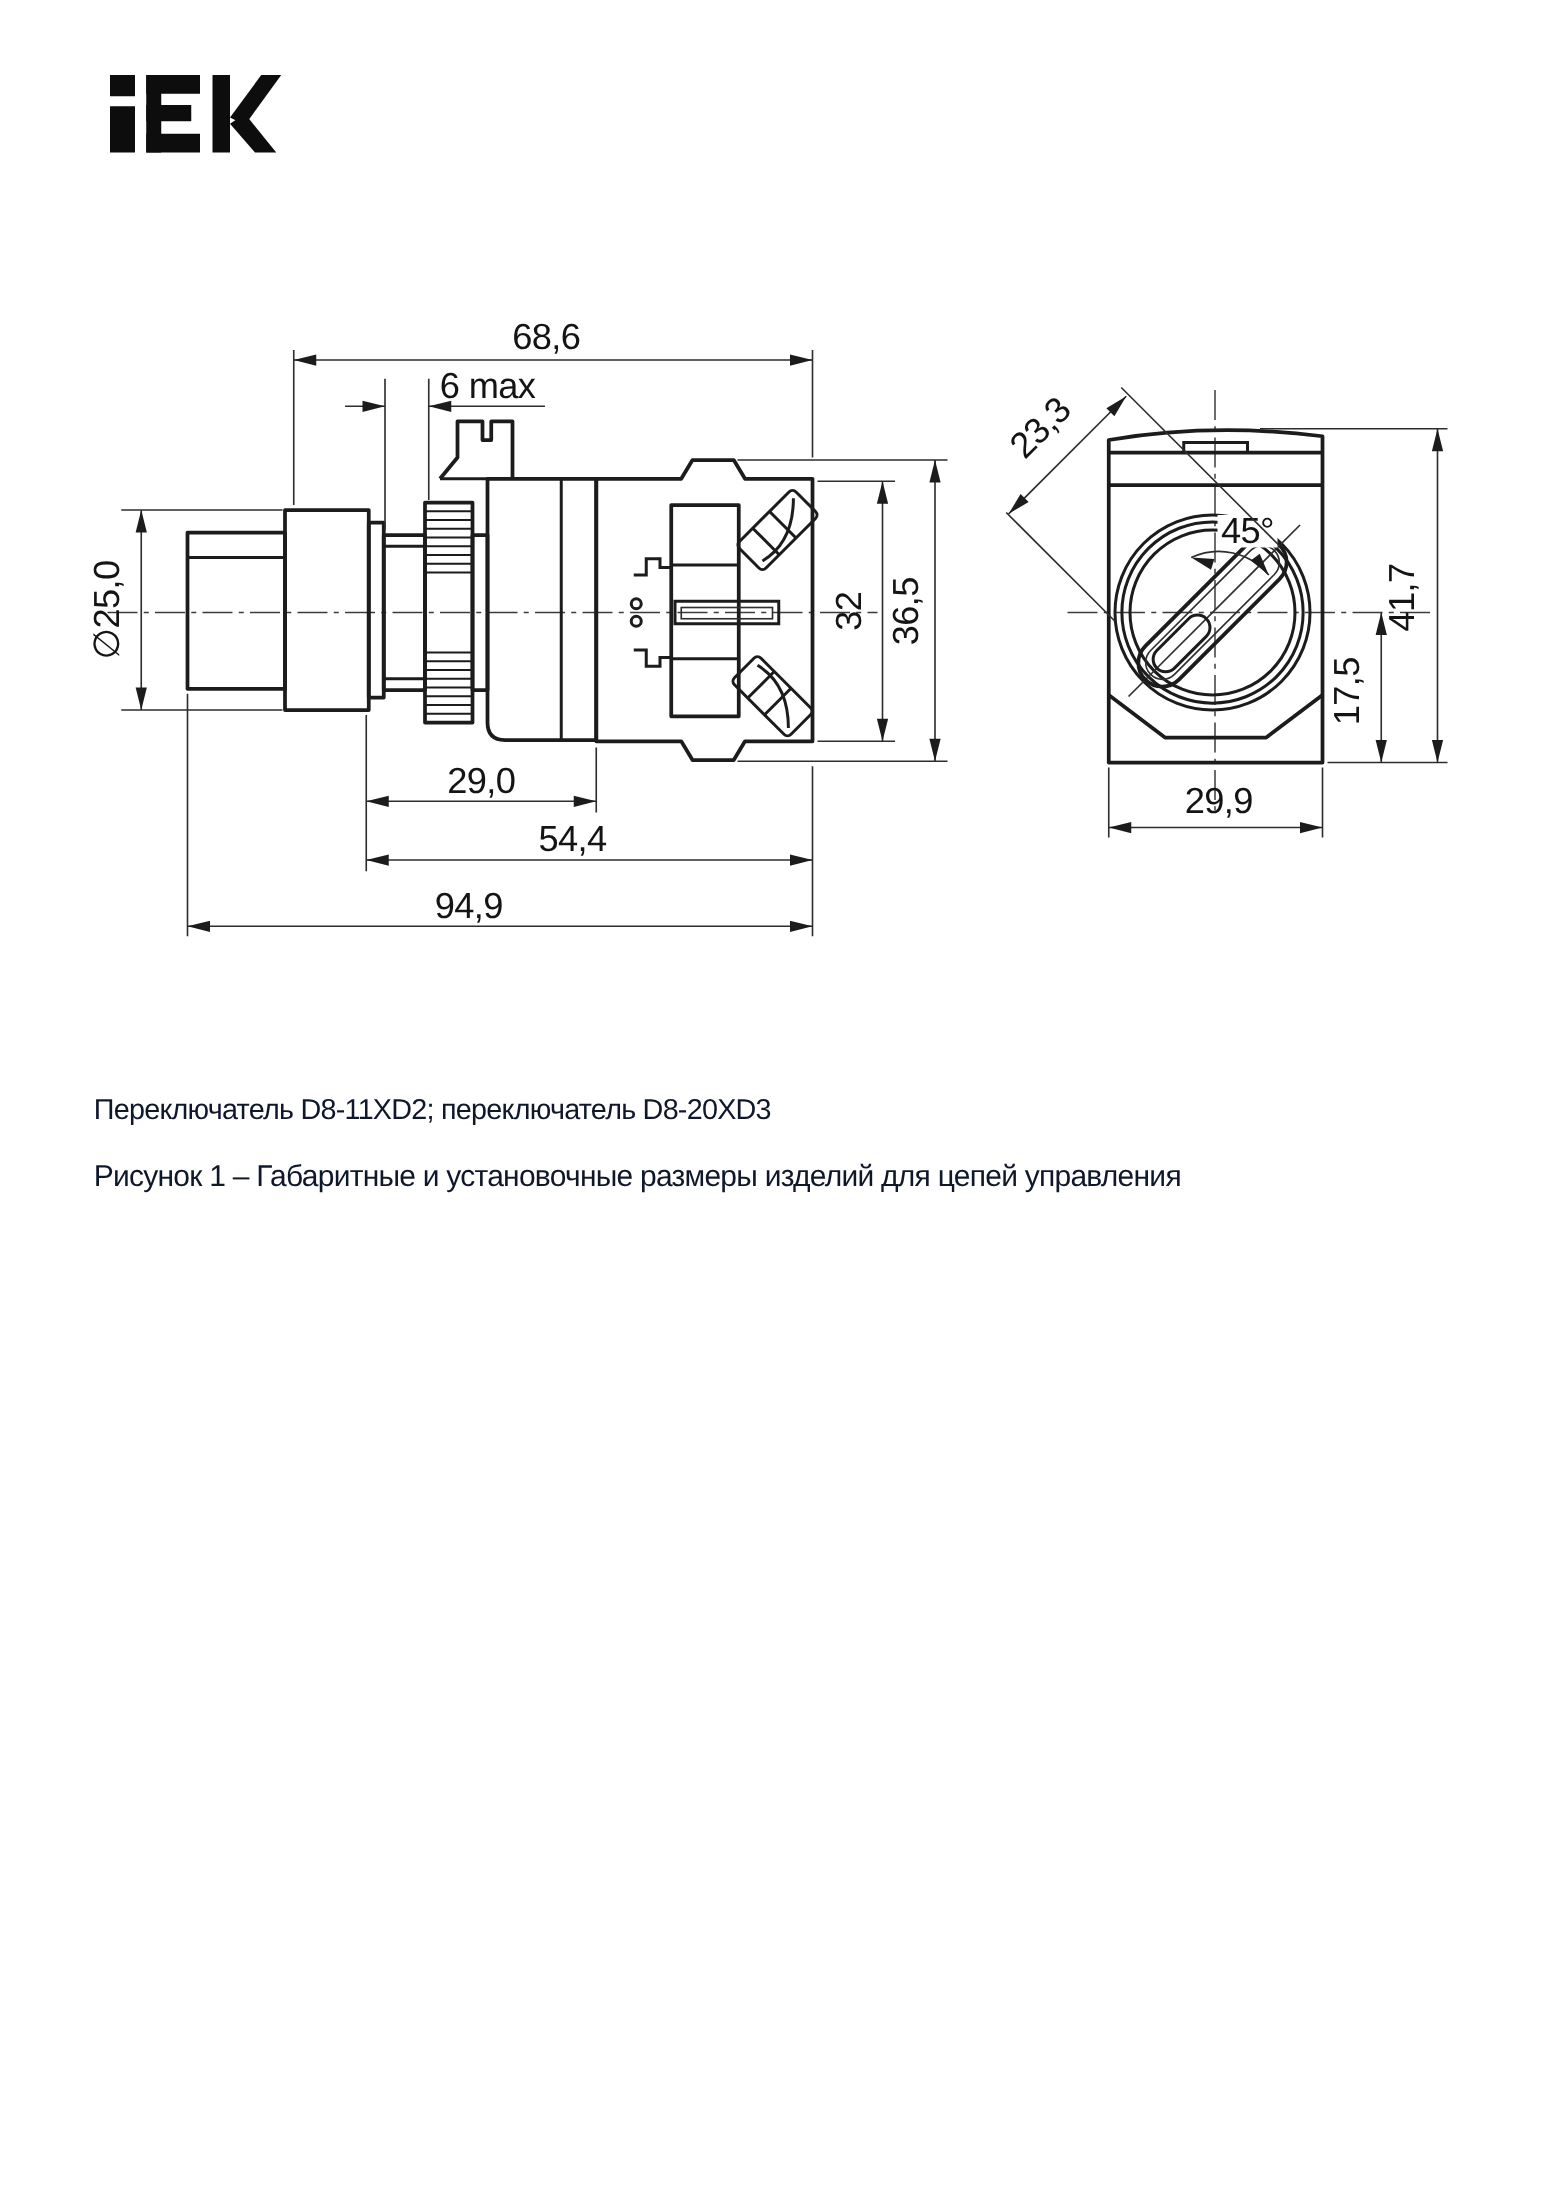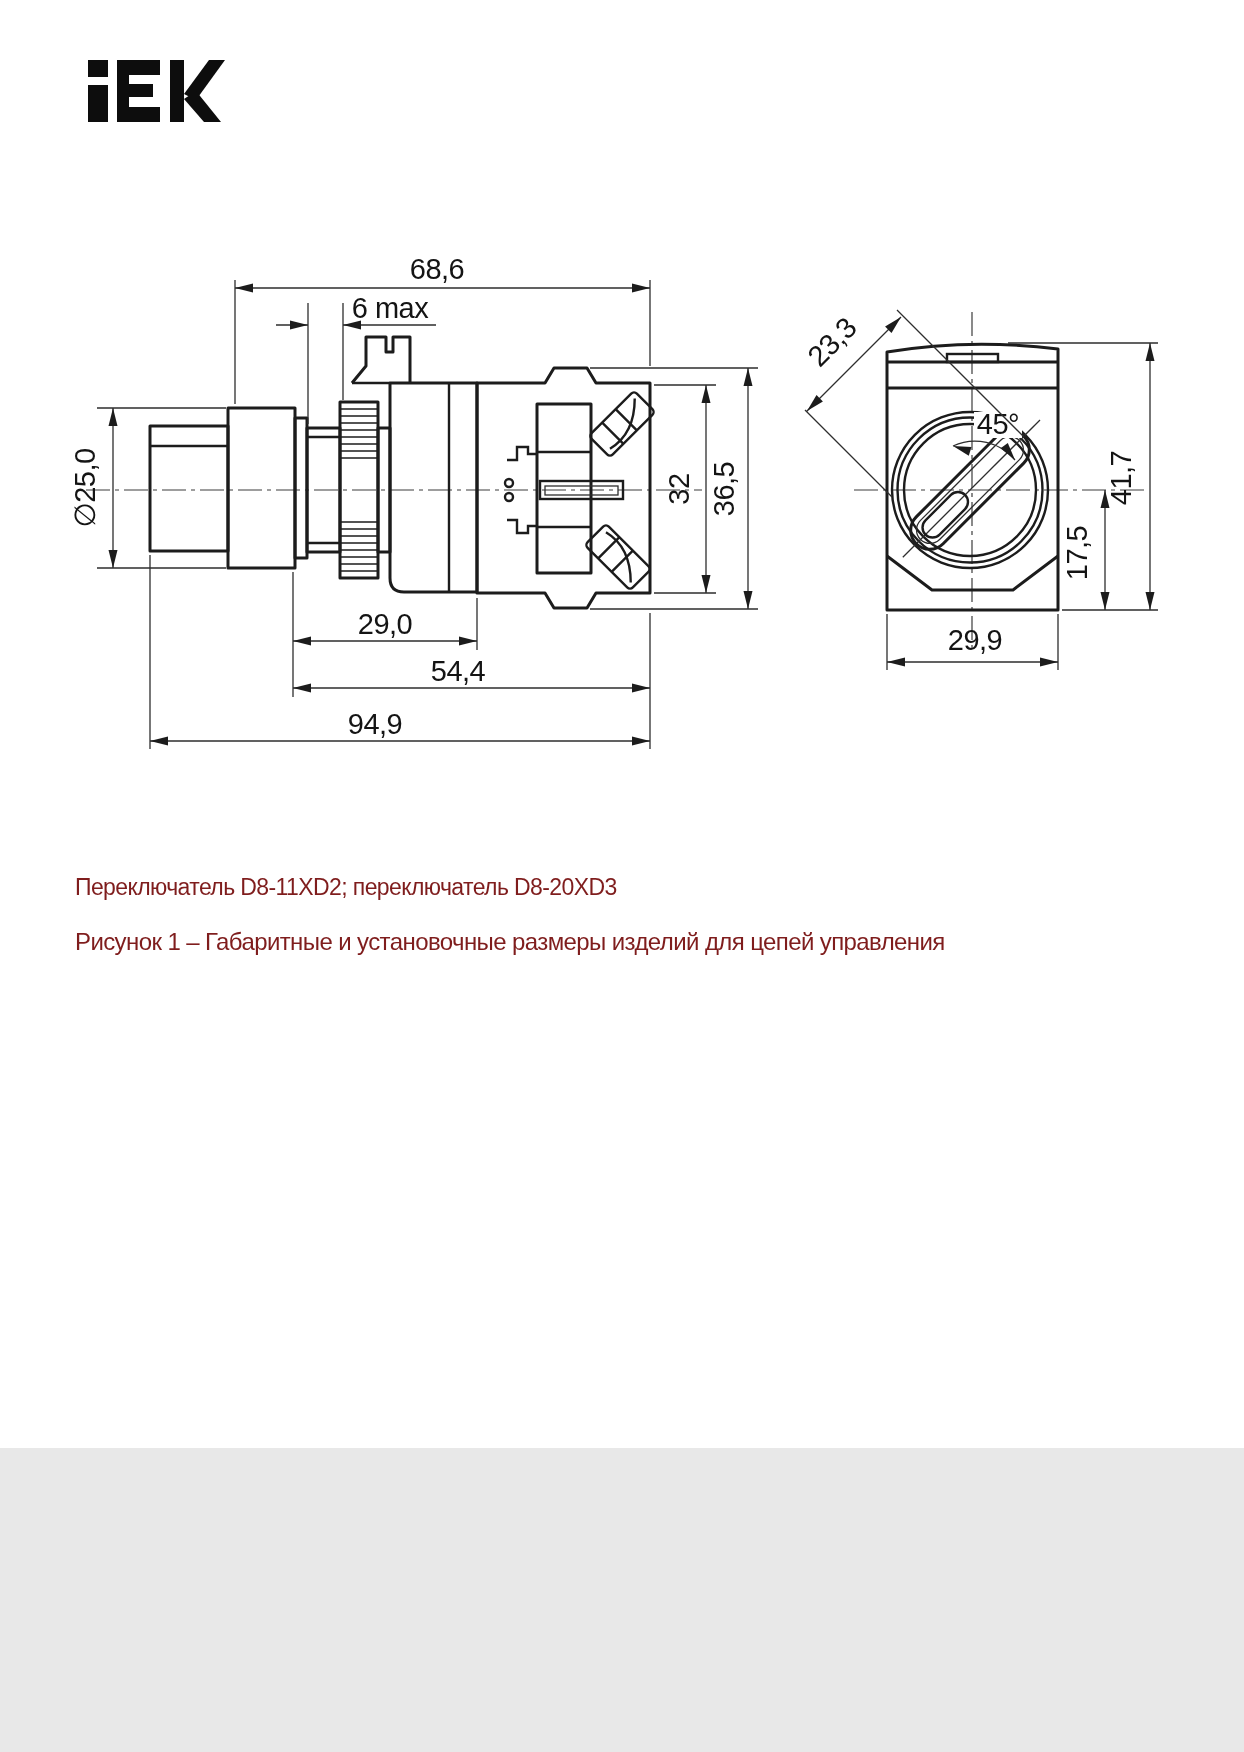--- a/index.html
+++ b/index.html
@@ -1,31 +1,31 @@
 <!DOCTYPE html>
 <html><head>
 <meta charset="utf-8">
 <style>
   html,body{margin:0;padding:0;background:#e8e8e8;}
   .page{
-    position:relative;width:1244px;height:1448px;background:#ffffff;
+    position:relative;width:1244px;height:1752px;background:#ffffff;
     outline:1px solid #c9c9c9;margin:0 auto;overflow:hidden;
     font-family:"Liberation Sans", sans-serif;
   }
   svg{position:absolute;left:0;top:0;}
   .outline{fill:none;stroke:#1c1c1c;stroke-width:3;stroke-linejoin:round;}
   .med{fill:none;stroke:#1c1c1c;stroke-width:2.4;}
   .thin{fill:none;stroke:#2e2e2e;stroke-width:1.3;}
   .hatch{fill:none;stroke:#1c1c1c;stroke-width:1.6;}
   .cl{fill:none;stroke:#3c3c3c;stroke-width:1.2;stroke-dasharray:24 5 4 5;}
   .arr{fill:#1c1c1c;stroke:none;}
   .dimtext{font:29px "Liberation Sans", sans-serif;fill:#141414;letter-spacing:-0.5px;}
   .logo{fill:#0d0d0d;}
   .caption{
-    position:absolute;left:75px;color:#7f1d1d;white-space:nowrap;
+    position:absolute;left:75px;color:#0f172a;white-space:nowrap;
     font-family:"Liberation Sans", sans-serif;letter-spacing:-0.6px;
   }
   .caption.products{top:874px;font-size:23px;}
   .caption.figure{top:928px;font-size:24px;}
 </style>
 </head>
 <body>
 
 <div class="page">
 

